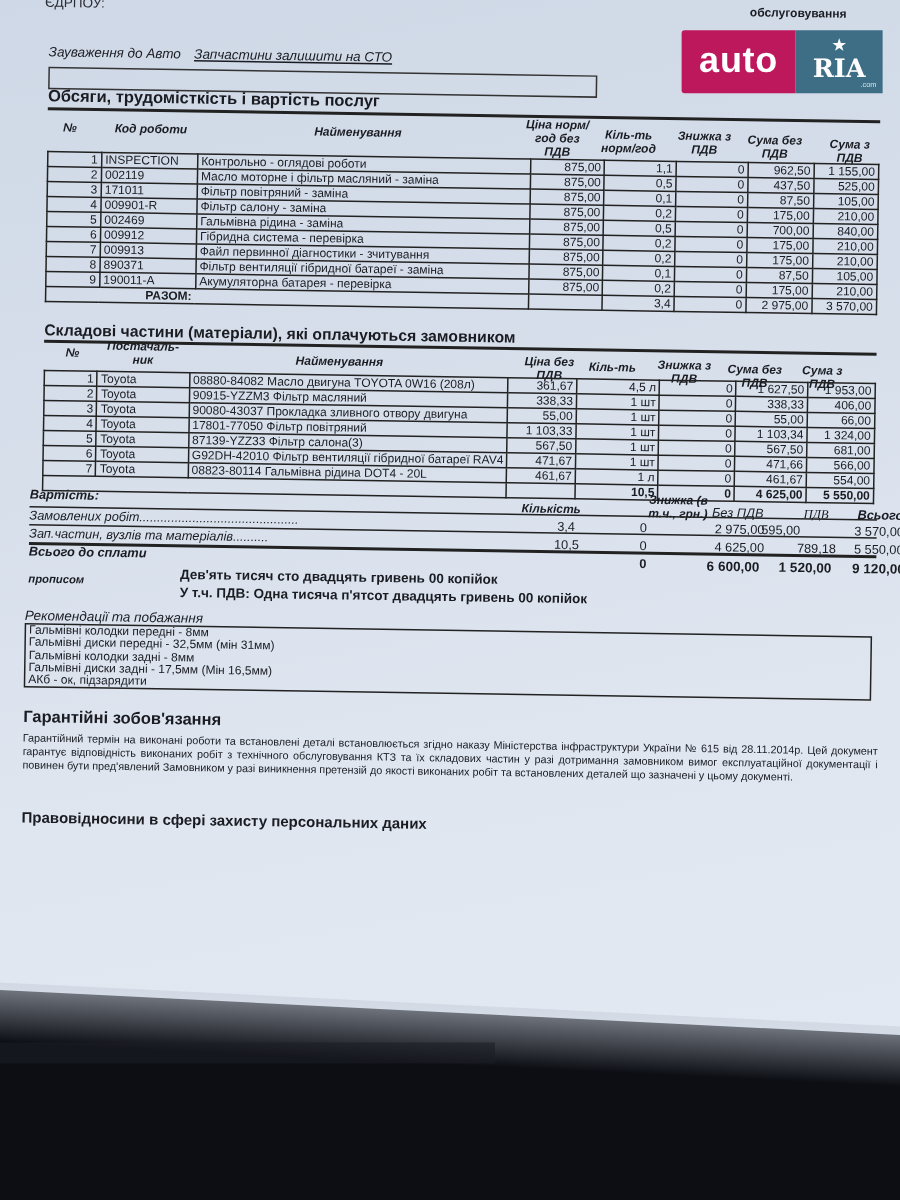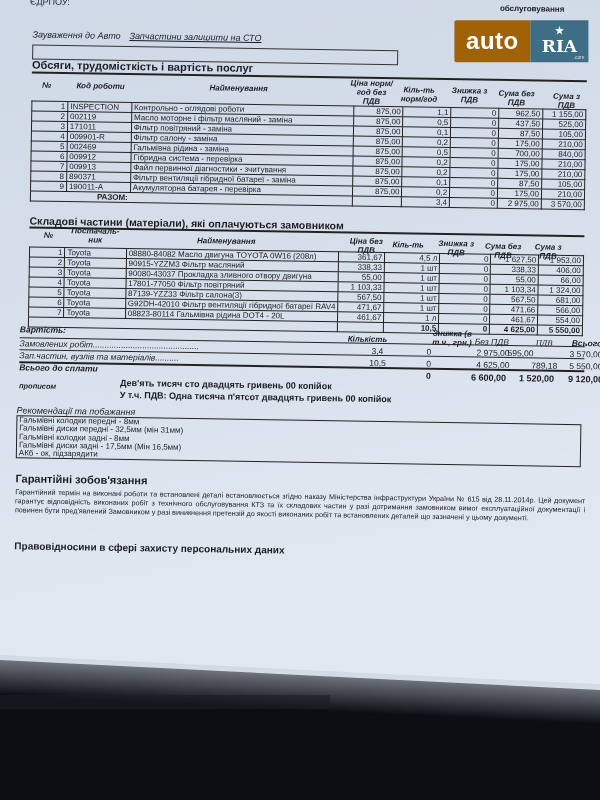--- a/index.html
+++ b/index.html
@@ -35,21 +35,21 @@
       transform-origin: 0 0;
     }
     .it { font-style: italic; }
     .b { font-weight: bold; }
 
     .edrpou { position: absolute; left: 30px; top: -4px; font-size: 9px; color:#2a2c34; }
     .service-top { position: absolute; left: 500px; top: -4px; font-size: 8px; font-weight: bold; }
 
     
     .logo { position: absolute; left: 455px; top: 12px; width: 134px; height: 42px; display: flex; transform: rotate(-0.9deg); }
-    .logo-auto { width: 76px; height: 42px; background: #a16207; color: #fff; font-size: 24px; font-weight: bold; display:flex; align-items:center; justify-content:center; letter-spacing: .5px; border-radius: 2px 0 0 2px;}
+    .logo-auto { width: 76px; height: 42px; background: #be185d; color: #fff; font-size: 24px; font-weight: bold; display:flex; align-items:center; justify-content:center; letter-spacing: .5px; border-radius: 2px 0 0 2px;}
     .logo-ria { width: 58px; height: 42px; background: #3d6e86; color: #fff; font-family: "DejaVu Serif", serif; font-weight: bold; font-size: 17px; display:flex; flex-direction:column; align-items:center; justify-content:center; position: relative; }
     .logo-ria .star { font-size: 10px; line-height: 8px; margin-bottom: 1px; }
     .logo-ria .com { position:absolute; right:4px; bottom:2px; font-size:5px; font-family:"Liberation Sans", sans-serif; font-weight: normal; opacity: .8;}
 
     .remarks-label { position: absolute; left: 33px; top: 29px; font-size: 9px; font-style: italic; }
     .remarks-value { position: absolute; left: 130px; top: 29px; font-size: 9px; font-style: italic; text-decoration: underline; }
     .remarks-box { position: absolute; left: 33px; top: 44px; width: 366px; height: 15px; border: 1px solid #333; }
 
     .section-title { position: absolute; font-size: 11px; font-weight: bold; }
     .rule { position: absolute; height: 2px; background: #222; }

